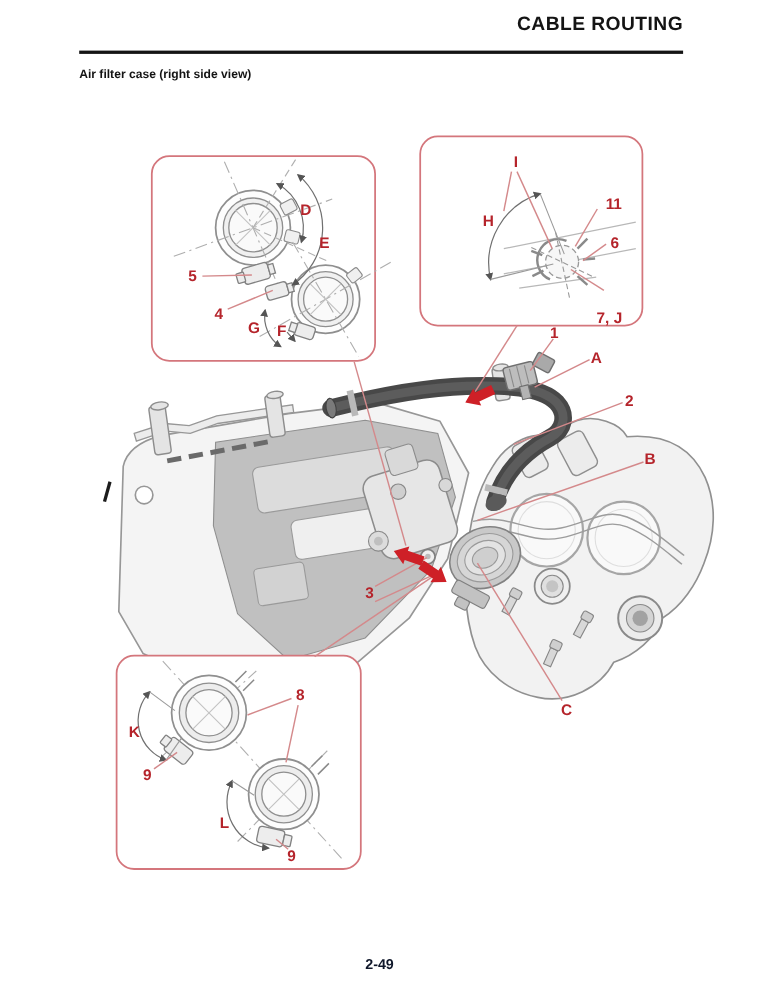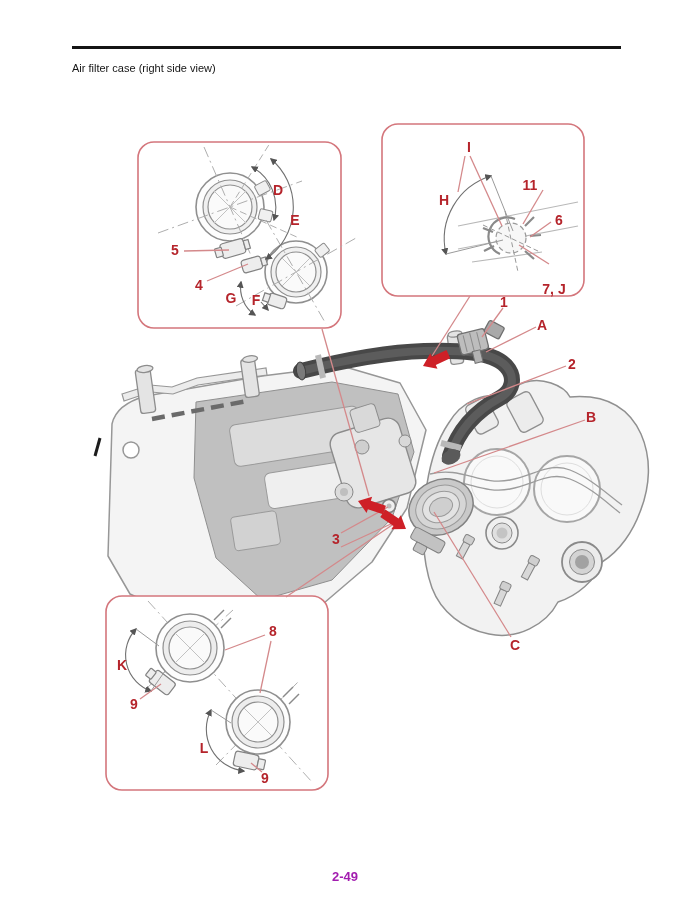--- a/index.html
+++ b/index.html
@@ -1,33 +1,34 @@
 <!DOCTYPE html>
 <html><head>
 <meta charset="utf-8">
 <style>
   html,body{margin:0;padding:0;background:#ffffff;}
   .page{position:relative;width:690px;height:899px;background:#ffffff;overflow:hidden;
         font-family:"Liberation Sans", sans-serif;}
   .header-title{position:absolute;top:11px;right:69px;font-size:17.5px;font-weight:bold;
         letter-spacing:.4px;color:#141414;}
   .header-rule{position:absolute;top:46px;left:72px;width:549px;height:2.5px;background:#141414;}
-  .subtitle{position:absolute;top:62px;left:72px;font-size:11px;font-weight:normal;color:#141414;}
+  .subtitle{position:absolute;top:62px;left:72px;font-size:11px;font-weight:bold;color:#141414;}
   .figure{position:absolute;inset:0;}
   .figure svg{position:absolute;left:0;top:0;}
   .lbl{position:absolute;transform:translate(-50%,-50%);font-size:14px;font-weight:bold;
        color:#b5242b;white-space:nowrap;line-height:1;}
   .page-number{position:absolute;left:0;right:0;top:869px;text-align:center;
-       font-size:13px;font-weight:bold;color:#a21caf;}
+       font-size:13px;font-weight:bold;color:#0f172a;}
 </style>
 </head>
 <body>
 
 <div class="page">
 
+  <div class="header-title">CABLE ROUTING</div>
   <div class="header-rule"></div>
   <div class="subtitle">Air filter case (right side view)</div>
 
   <div class="figure">
     <svg width="690" height="899" viewBox="0 0 690 899">
       <defs>
         <marker id="tri" viewBox="0 0 10 10" refX="8" refY="5" markerWidth="6.5" markerHeight="6.5" orient="auto-start-reverse">
           <path d="M0,0 L10,5 L0,10 Z" fill="#555"></path>
         </marker>
       </defs>
@@ -296,21 +297,21 @@
 
     <div class="lbl" style="left:278px;top:190px">D</div>
     <div class="lbl" style="left:295px;top:220px">E</div>
     <div class="lbl" style="left:175px;top:250px">5</div>
     <div class="lbl" style="left:199px;top:285px">4</div>
     <div class="lbl" style="left:231px;top:298px">G</div>
     <div class="lbl" style="left:256px;top:300px">F</div>
 
     <div class="lbl" style="left:469px;top:147px">I</div>
     <div class="lbl" style="left:444px;top:200px">H</div>
-    <div class="lbl" style="left:530px;top:185px">11</div>
+    <div class="lbl" style="left:558px;top:185px">11</div>
     <div class="lbl" style="left:559px;top:220px">6</div>
     <div class="lbl" style="left:554px;top:289px">7, J</div>
 
     <div class="lbl" style="left:504px;top:302px">1</div>
     <div class="lbl" style="left:542px;top:325px">A</div>
     <div class="lbl" style="left:572px;top:364px">2</div>
     <div class="lbl" style="left:591px;top:417px">B</div>
     <div class="lbl" style="left:336px;top:539px">3</div>
     <div class="lbl" style="left:515px;top:645px">C</div>
 

